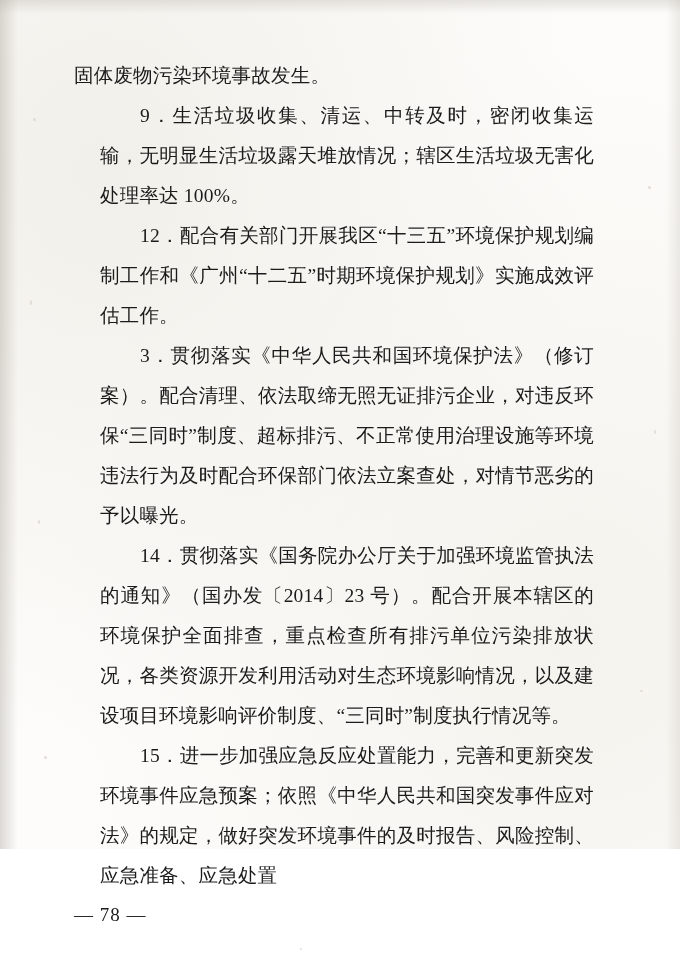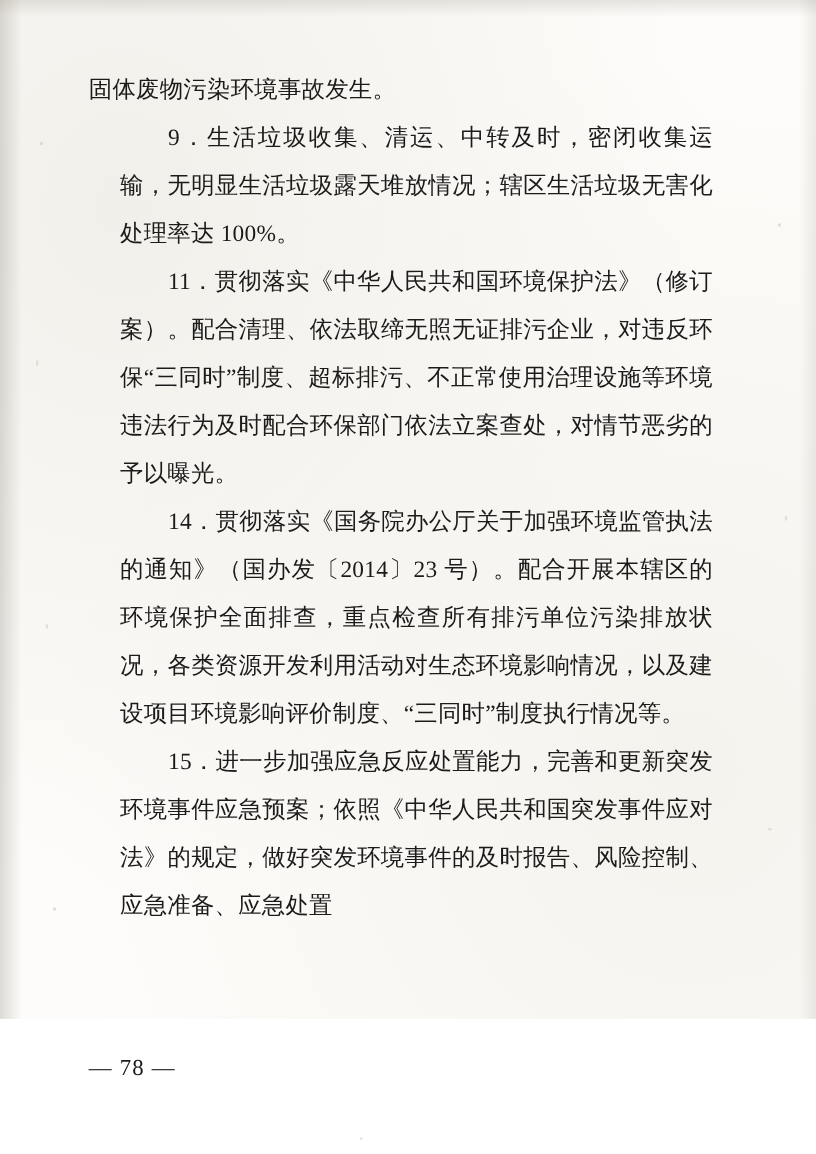--- a/index.html
+++ b/index.html
@@ -69,21 +69,21 @@
     letter-spacing: 0.2px;
     font-family: "Liberation Serif", "DejaVu Serif", serif;
   }
   p.indent {
     text-indent: 40px;
     margin-left: 26px;
   }
   .page-number {
     position: absolute;
     left: 74px;
-    top: 880px;
+    top: 904px;
     font-size: 19px;
     color: #1b1b1b;
     letter-spacing: 1px;
     font-family: "Liberation Serif", "DejaVu Serif", serif;
   }
 </style>
 </head>
 <body>
 
 <div class="page">
@@ -97,20 +97,21 @@
   <div class="speckle" style="left:38px; top:520px; width:2px; height:4px;"></div>
   <div class="speckle" style="left:44px; top:756px; width:3px; height:3px;"></div>
   <div class="speckle" style="left:648px; top:186px; width:3px; height:3px;"></div>
   <div class="speckle" style="left:654px; top:430px; width:2px; height:4px;"></div>
   <div class="speckle" style="left:640px; top:690px; width:3px; height:2px;"></div>
   <div class="speckle" style="left:300px; top:948px; width:2px; height:2px;"></div>
 
   <div class="doc-body">
     <p class="para">固体废物污染环境事故发生。</p>
     <p class="para indent">9．生活垃圾收集、清运、中转及时，密闭收集运输，无明显生活垃圾露天堆放情况；辖区生活垃圾无害化处理率达 100%。</p>
-    <p class="para indent">11．贯彻落实《中华人民共和国环境保护法》（修订案）。配合清理、依法取缔无照无证排污企业，对违反环保“三同时”制度、超标排污、不正常使用治理设施等环境违法行为及时配合环保部门依法立案查处，对情节恶劣的予以曝光。</p>
+    <p class="para indent">12．配合有关部门开展我区“十三五”环境保护规划编制工作和《广州“十二五”时期环境保护规划》实施成效评估工作。</p>
+    <p class="para indent">3．贯彻落实《中华人民共和国环境保护法》（修订案）。配合清理、依法取缔无照无证排污企业，对违反环保“三同时”制度、超标排污、不正常使用治理设施等环境违法行为及时配合环保部门依法立案查处，对情节恶劣的予以曝光。</p>
     <p class="para indent">14．贯彻落实《国务院办公厅关于加强环境监管执法的通知》（国办发〔2014〕23 号）。配合开展本辖区的环境保护全面排查，重点检查所有排污单位污染排放状况，各类资源开发利用活动对生态环境影响情况，以及建设项目环境影响评价制度、“三同时”制度执行情况等。</p>
     <p class="para indent">15．进一步加强应急反应处置能力，完善和更新突发环境事件应急预案；依照《中华人民共和国突发事件应对法》的规定，做好突发环境事件的及时报告、风险控制、应急准备、应急处置</p>
   </div>
 
   <div class="page-number">— 78 —</div>
 
 </div>
 
 </body></html>

